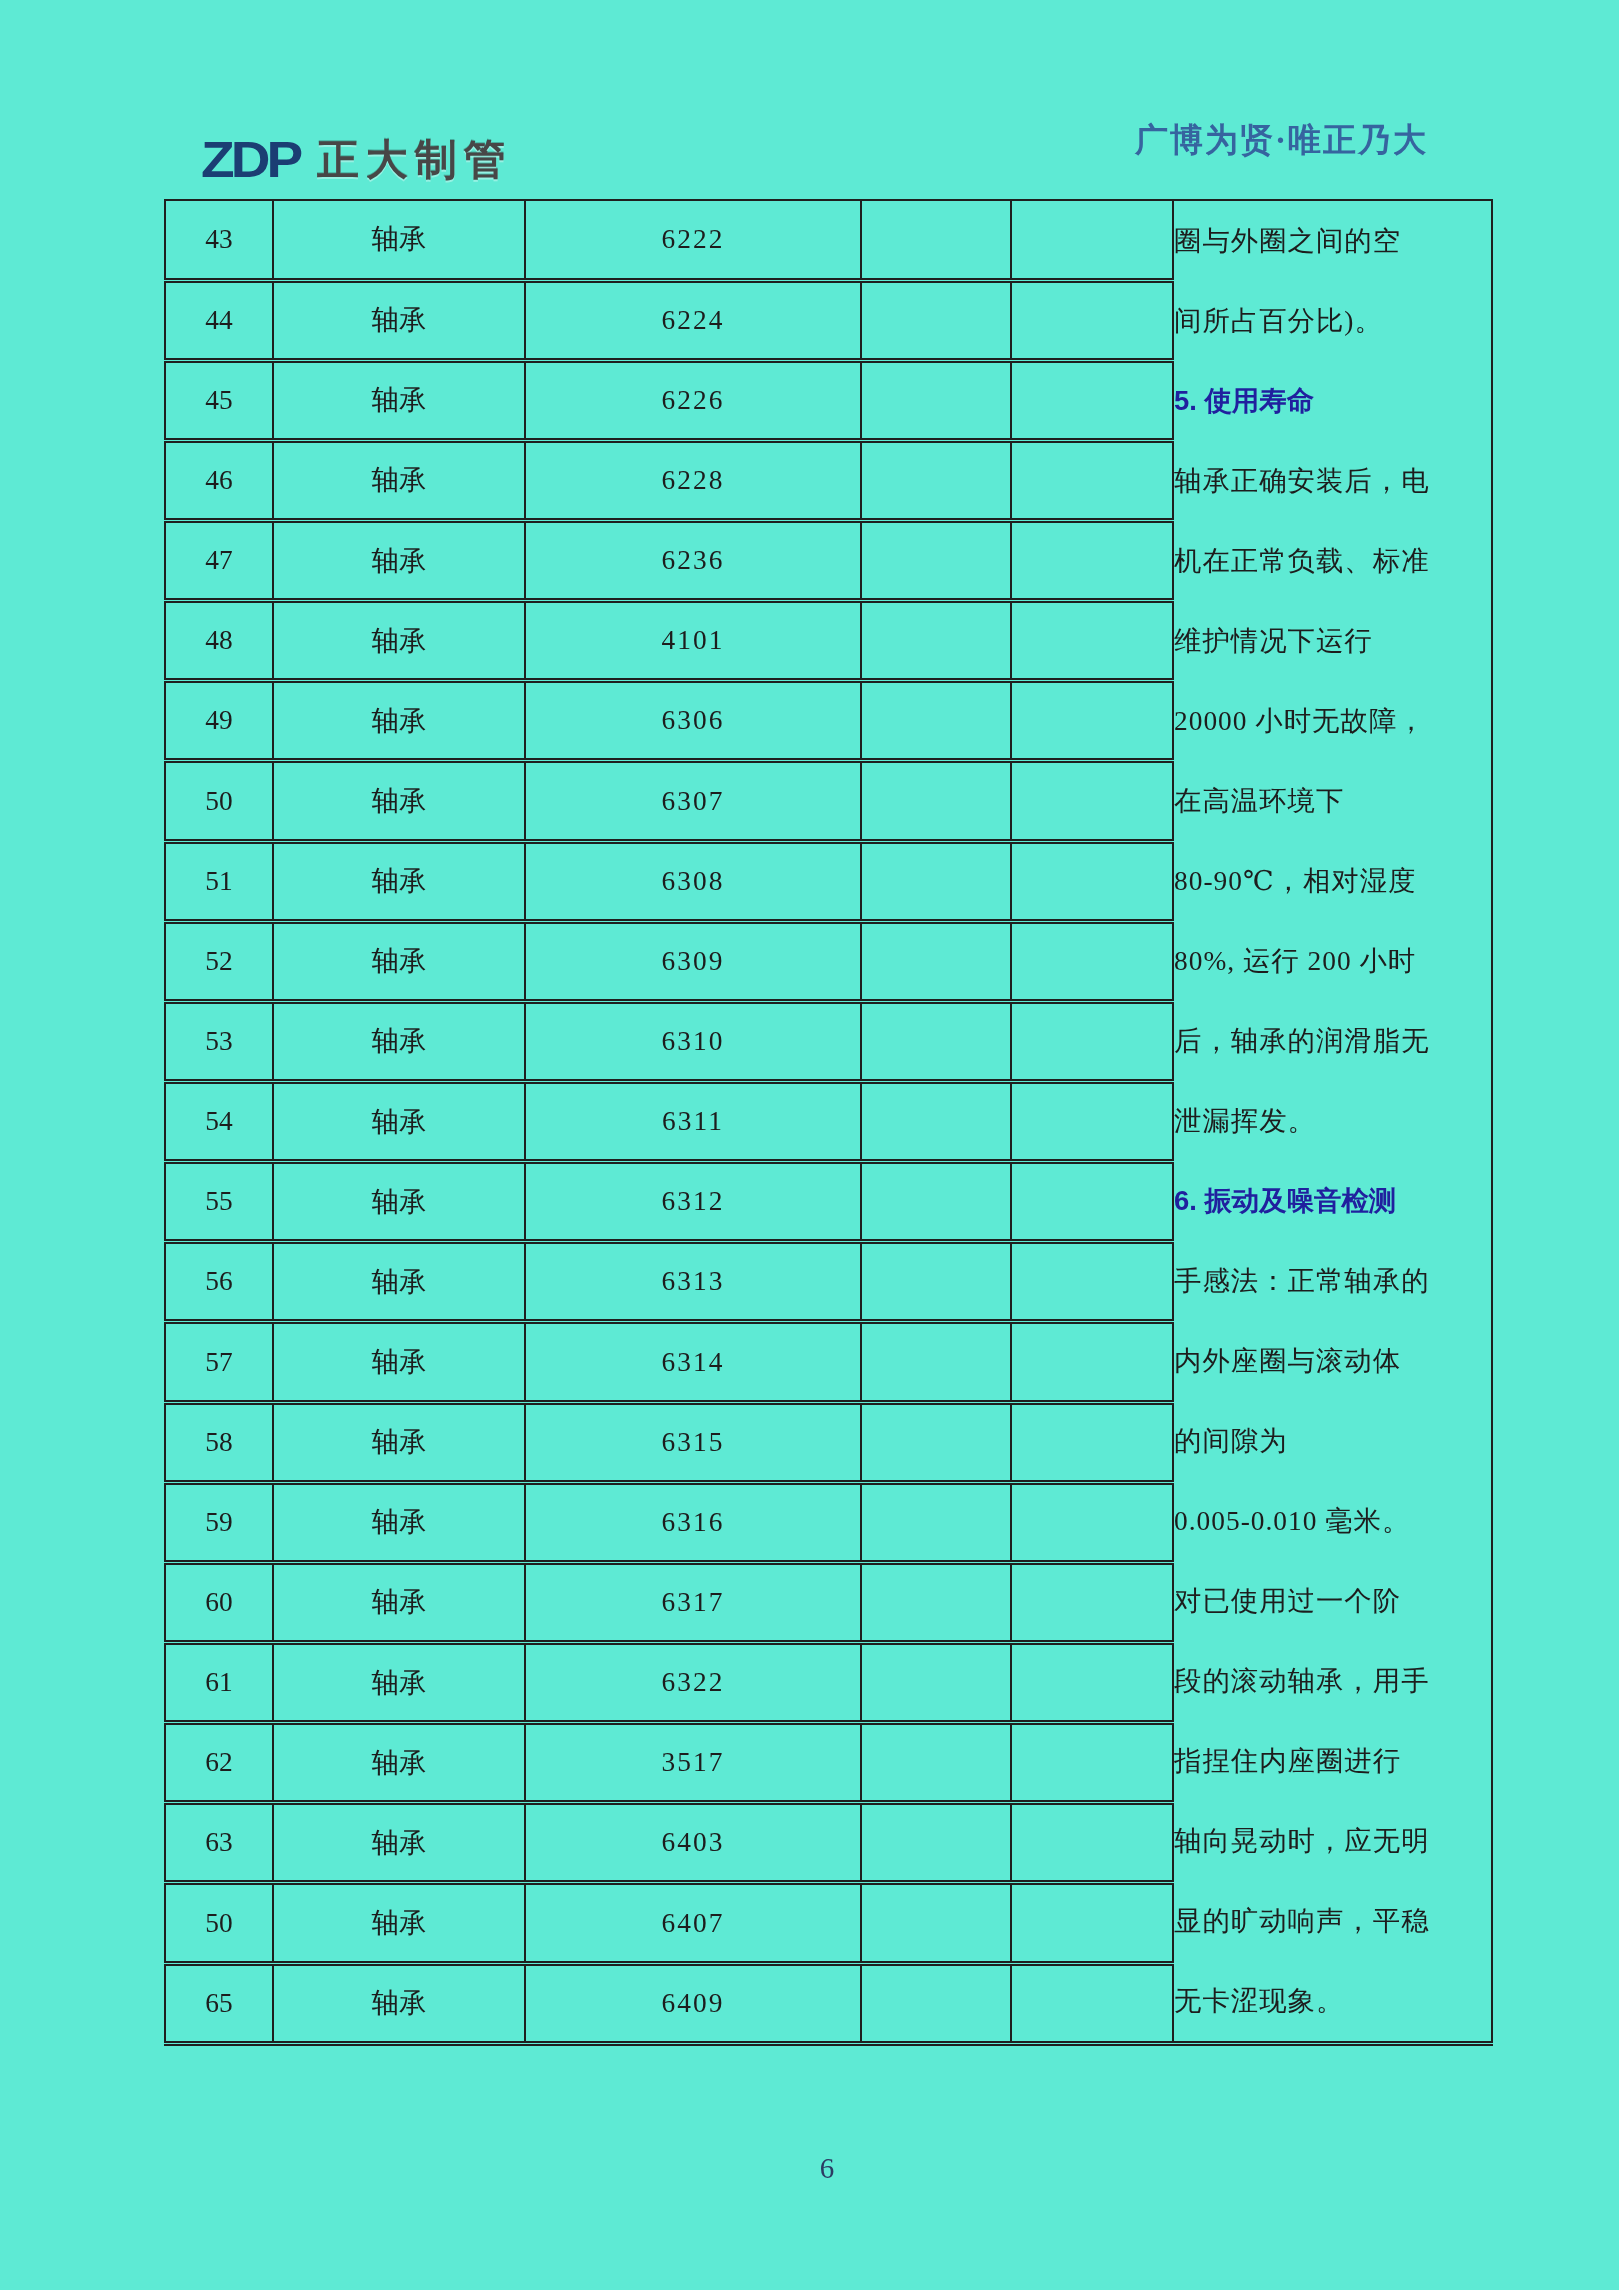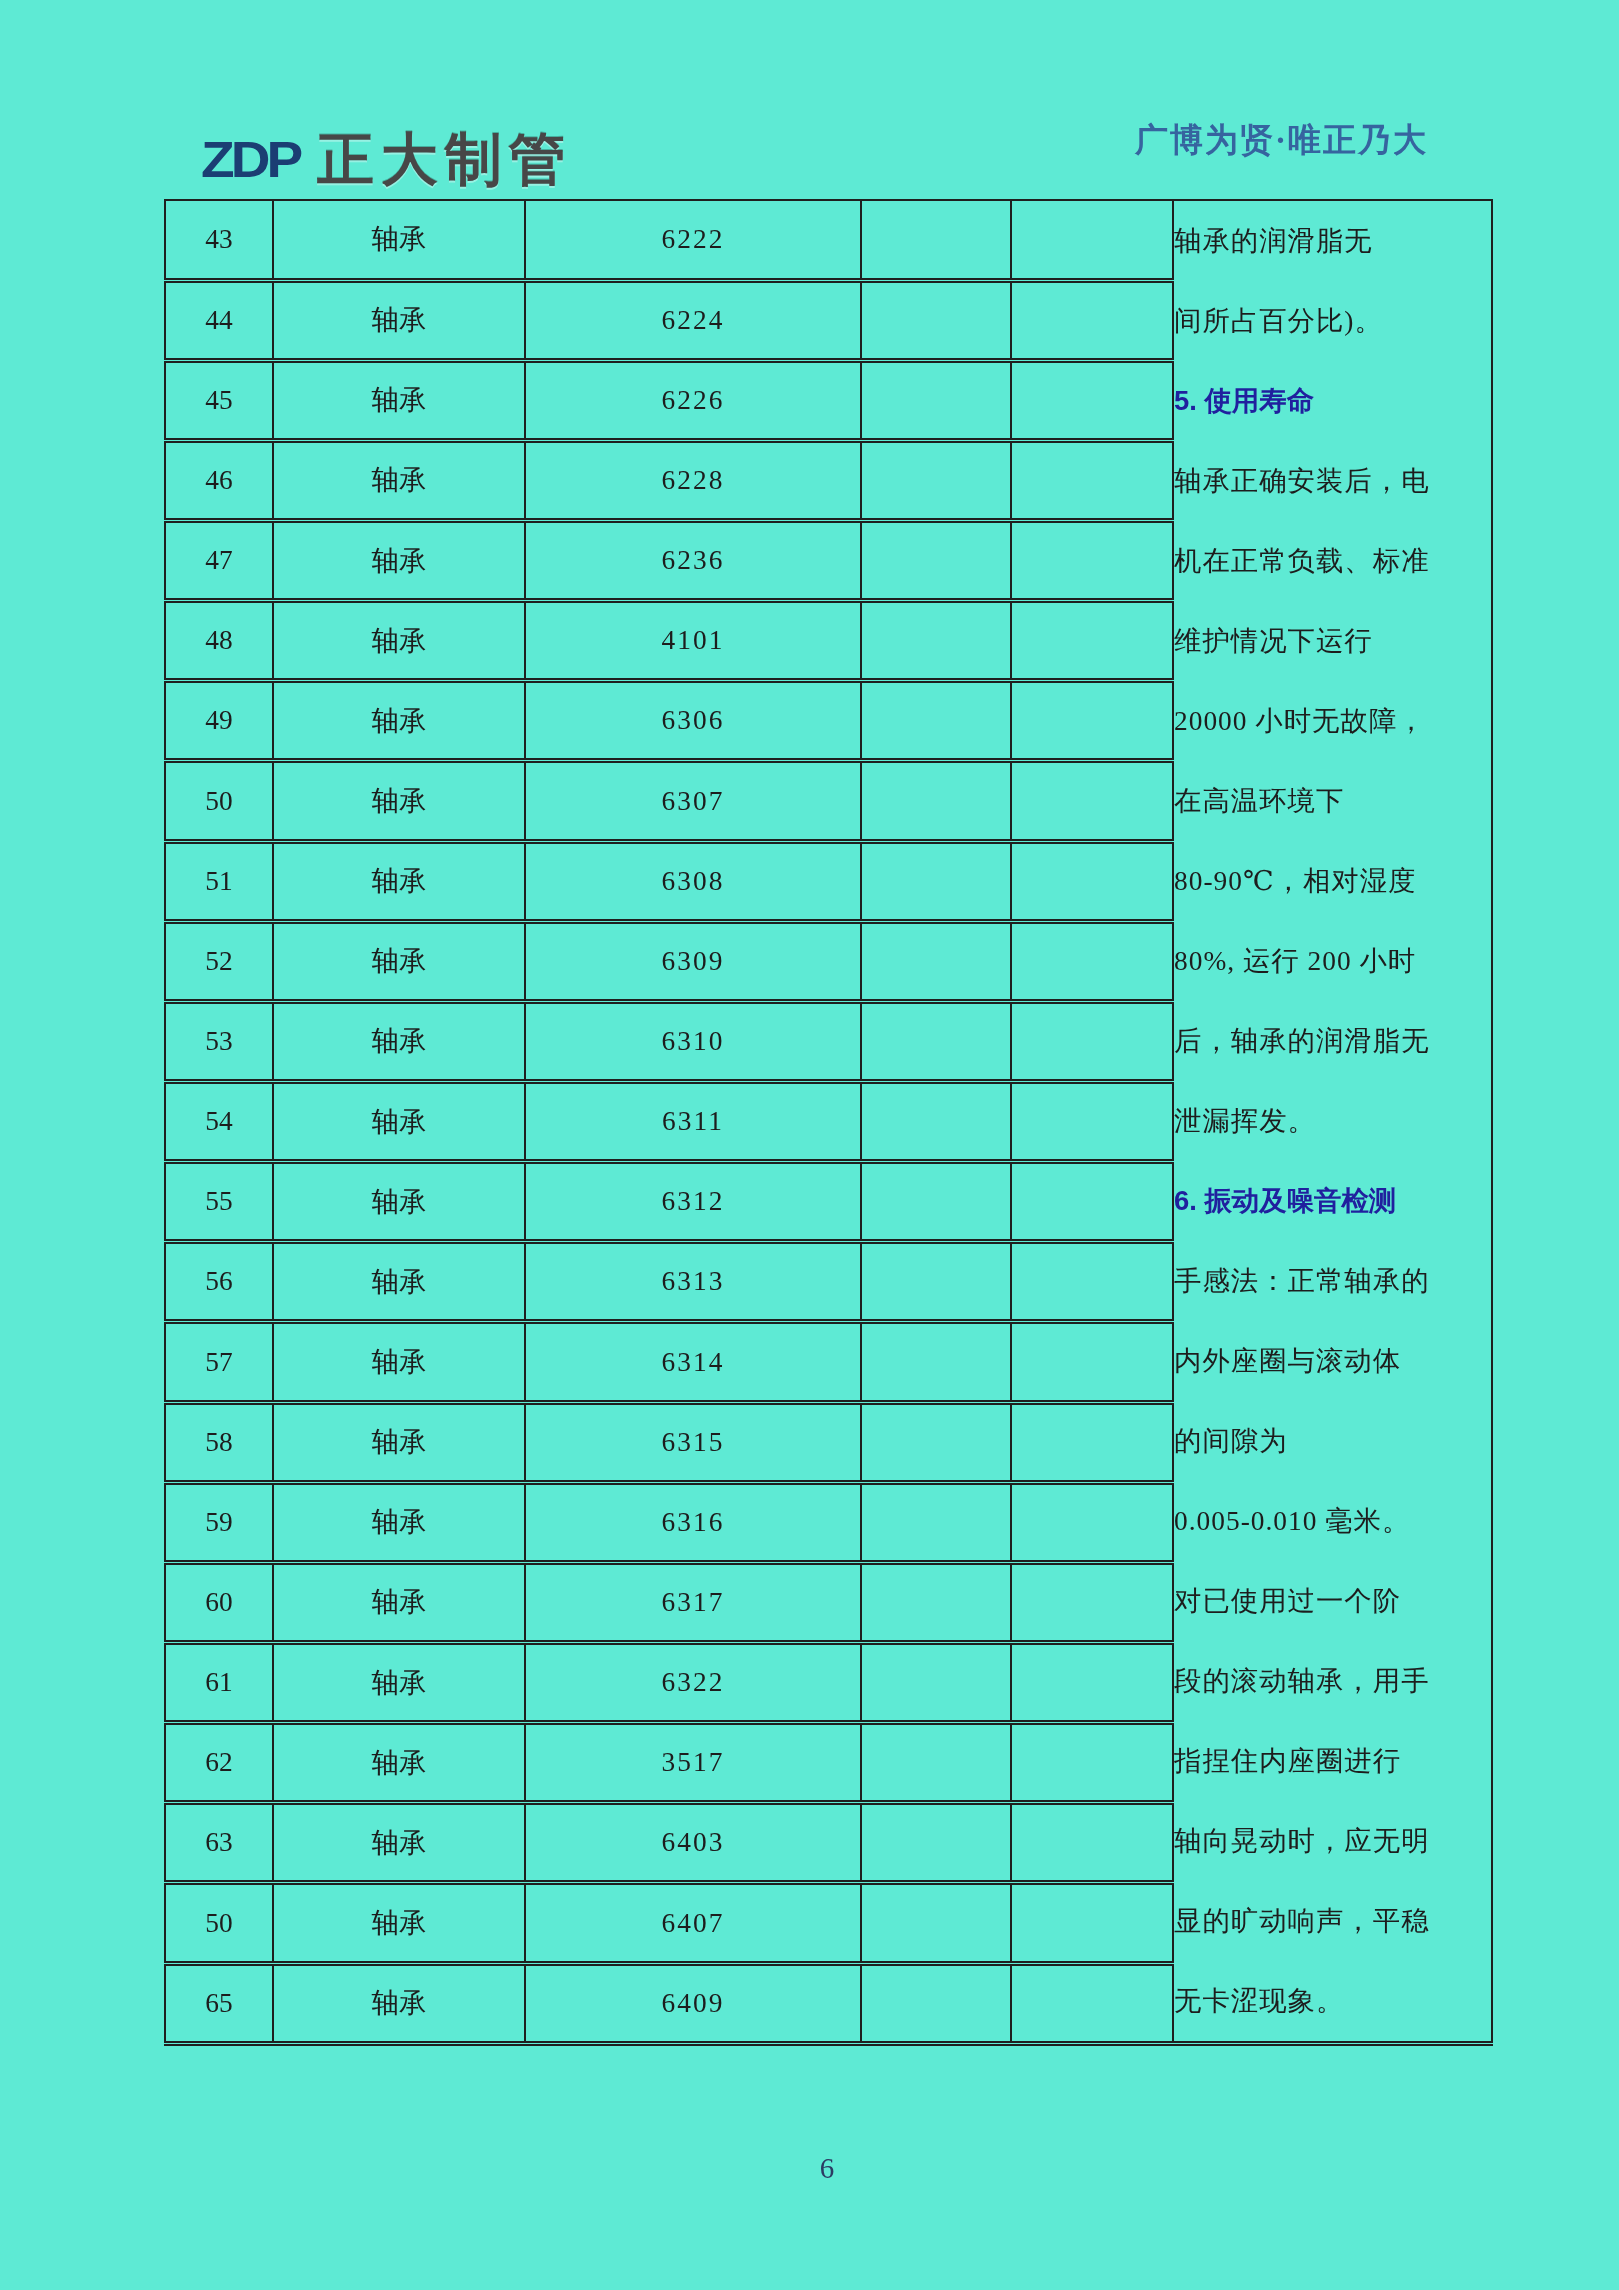--- a/index.html
+++ b/index.html
@@ -29,21 +29,21 @@
     font-weight: 900;
     font-size: 55px;
     line-height: 49px;
     letter-spacing: -3.9px;
     color: #1b3e73;
     transform: scaleY(0.92);
   }
   .logo-name {
     font-family: "Liberation Sans", "DejaVu Sans", sans-serif;
     font-weight: 700;
-    font-size: 57px;
+    font-size: 42px;
     line-height: 49px;
     letter-spacing: 6.9px;
     color: #474747;
     text-shadow: 0 2px 0 rgba(255,255,255,0.35), 0 -1px 0 rgba(0,0,0,0.25);
   }
   .slogan {
     position: absolute;
     left: 1135px;
     top: 118px;
     font-family: "Liberation Serif", "DejaVu Serif", serif;
@@ -130,21 +130,21 @@
       <col style="width:319px">
     </colgroup>
     <tbody id="table-body">
         <tr>
     <td class="c-no">43</td>
     <td class="c-name">轴承</td>
     <td class="c-model">6222</td>
     <td class="c-e1"></td>
     <td class="c-e2"></td>
   <td class="c-notes" rowspan="23">
-            <div class="note-line body">轴承的润滑脂无</div>
+            <div class="note-line body">圈与外圈之间的空</div>
             <div class="note-line body">间所占百分比)。</div>
             <div class="note-line heading">5. 使用寿命</div>
             <div class="note-line body">轴承正确安装后，电</div>
             <div class="note-line body">机在正常负载、标准</div>
             <div class="note-line body">维护情况下运行</div>
             <div class="note-line body">20000 小时无故障，</div>
             <div class="note-line body">在高温环境下</div>
             <div class="note-line body">80-90℃，相对湿度</div>
             <div class="note-line body">80%, 运行 200 小时</div>
             <div class="note-line body">后，轴承的润滑脂无</div>

